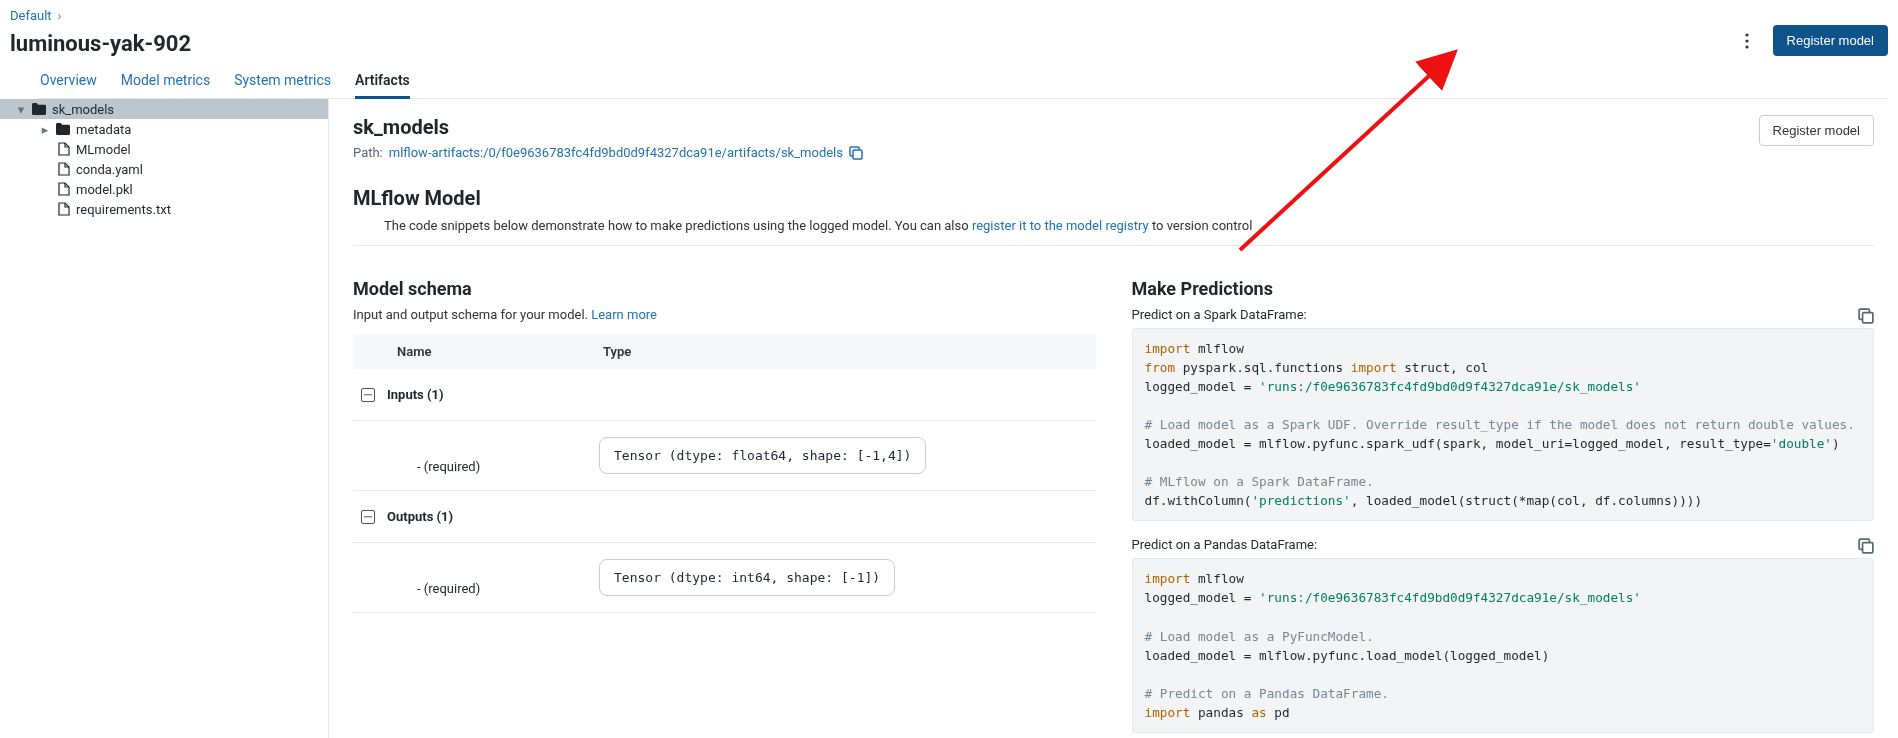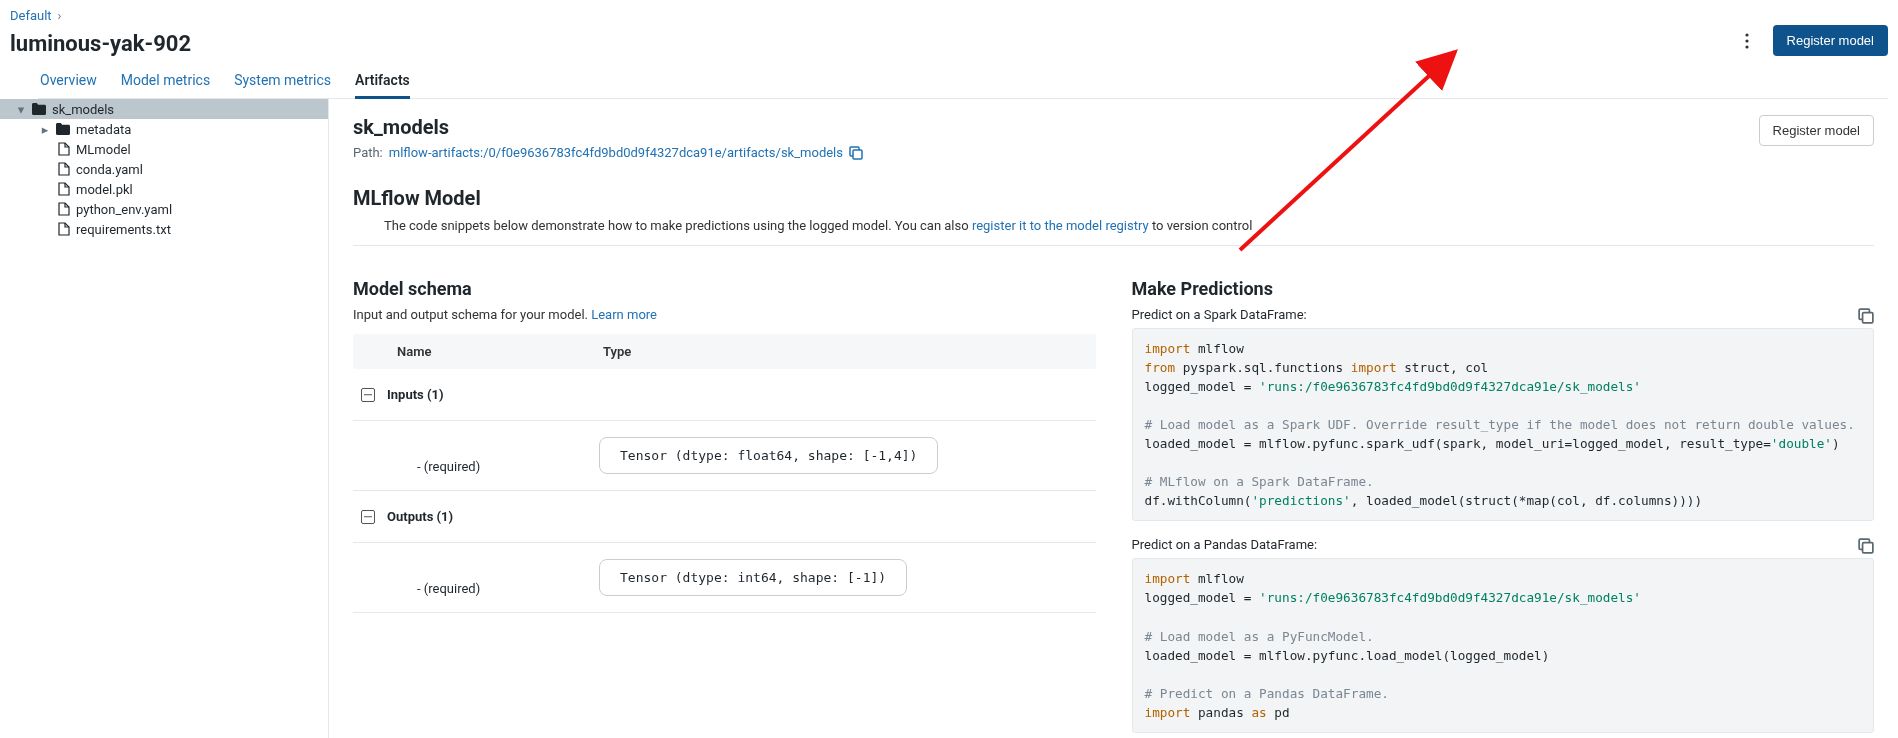--- a/index.html
+++ b/index.html
@@ -58,21 +58,21 @@
 .schema-head .c1 { width:32px; }
 .schema-head .c2 { flex:0 0 206px; }
 .schema-head .c3 { flex:1; }
 .schema-group { display:flex; align-items:center; gap:12px; padding: 18px 8px; font-size:13px; font-weight:700; border-bottom:1px solid #e5e8eb; }
 .toggle-box { width:14px; height:14px; border:1.5px solid #555; display:inline-flex; align-items:center; justify-content:center; border-radius:2px; cursor:pointer; position:relative; }
 .toggle-box::after { content:""; position:absolute; left:2px; right:2px; top:50%; height:1.5px; background:#555; transform:translateY(-50%); }
 .schema-row { display:flex; align-items:flex-end; padding:16px 8px; border-bottom:1px solid #e5e8eb; gap:0; }
 .schema-row .r1 { width:56px; }
 .schema-row .r2 { flex:0 0 182px; font-size:13px; }
 .schema-row .r3 { flex:1; }
-.tensor-box { border:1px solid #ccc; border-radius:8px; padding:10px 20px; font-family: "SFMono-Regular", Consolas, monospace; font-size:13px; display:inline-block; min-width:296px; }
+.tensor-box { border:1px solid #ccc; border-radius:8px; padding:10px 14px; font-family: "SFMono-Regular", Consolas, monospace; font-size:13px; display:inline-block; min-width:296px; }
 
 
 .pred-label { font-size:13px; margin:0 0 6px 0; }
 .code-wrap { position:relative; }
 .copy-btn-abs { position:absolute; top:-20px; right:0; cursor:pointer; color:#5a6872; }
 .copy-btn-abs svg { width:16px; height:16px; fill:none; stroke:currentColor; stroke-width:1.5; }
 pre.code { background:#f2f4f5; border:1px solid #e5e8eb; border-radius:3px; padding:10px 12px; font-family: "SFMono-Regular", Consolas, monospace; font-size:12.7px; line-height:1.5; overflow:auto; white-space:pre-wrap; margin-bottom:16px; }
 .tok-kw { color:#b26200; }
 .tok-str { color:#008060; }
 .tok-cm { color:#7a8793; }
@@ -152,30 +152,20 @@
     </div>
     <div class="tree-item">
       <span class="indent2"></span>
       <span class="file-icon">
           <svg viewBox="0 0 12 14">
             <path d="M1 1h6l4 4v8H1z"></path>
             <path d="M7 1v4h4"></path>
           </svg>
         </span>
       <span>model.pkl</span>
-    </div>
-    <div class="tree-item">
-      <span class="indent2"></span>
-      <span class="file-icon">
-          <svg viewBox="0 0 12 14">
-            <path d="M1 1h6l4 4v8H1z"></path>
-            <path d="M7 1v4h4"></path>
-          </svg>
-        </span>
-      <span>python_env.yaml</span>
     </div>
     <div class="tree-item">
       <span class="indent2"></span>
       <span class="file-icon">
           <svg viewBox="0 0 12 14">
             <path d="M1 1h6l4 4v8H1z"></path>
             <path d="M7 1v4h4"></path>
           </svg>
         </span>
       <span>requirements.txt</span>

